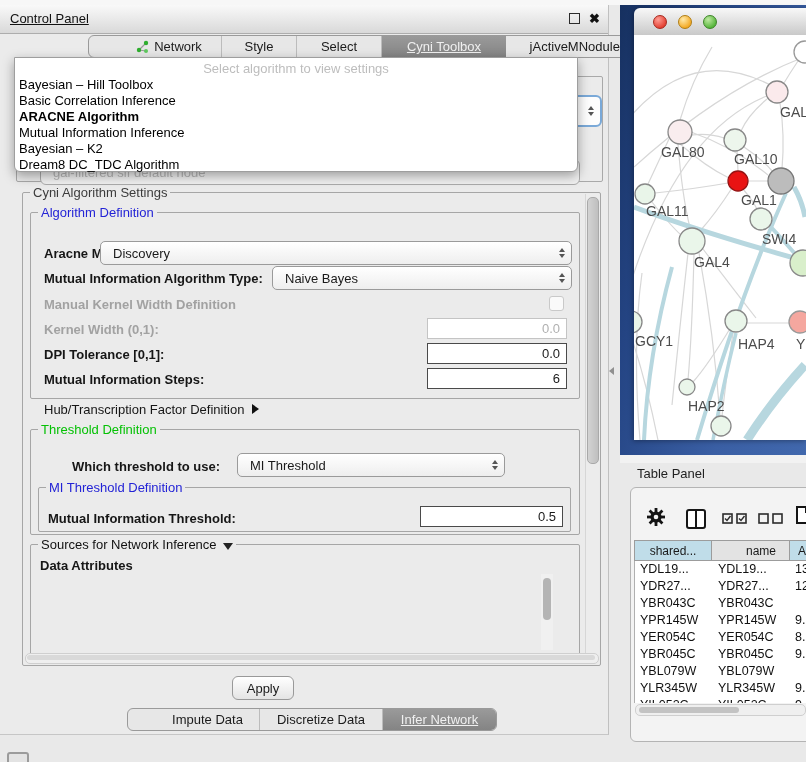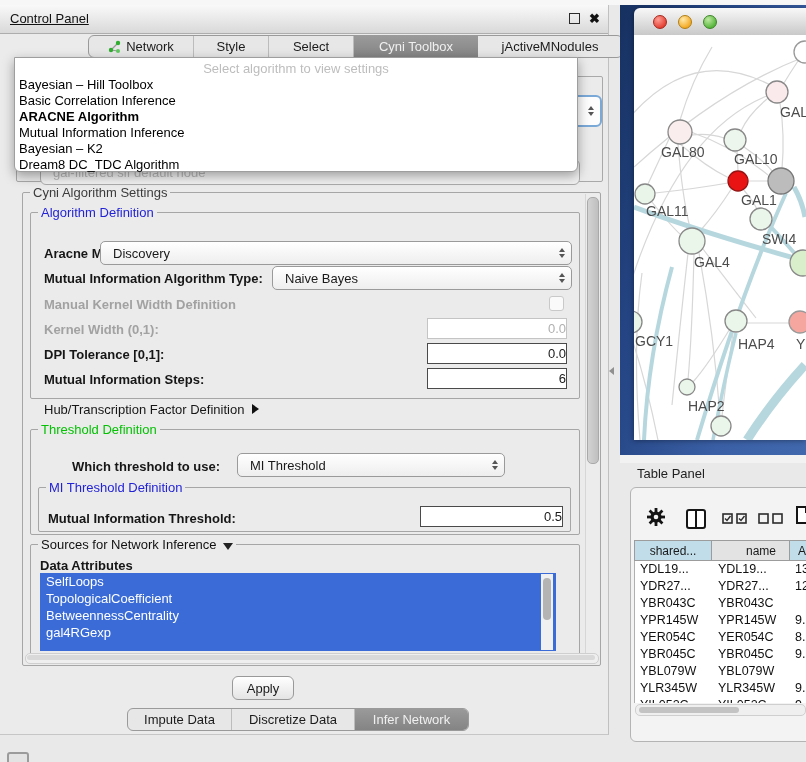--- a/index.html
+++ b/index.html
@@ -6,24 +6,24 @@
   #page{position:relative;width:806px;height:762px;background:#e9e9e9;overflow:hidden;
         font-family:"Liberation Sans",sans-serif;color:#1a1a1a;}
   .abs{position:absolute;}
   
   .panel-body{left:0;top:5px;width:608px;height:729px;background:#ebebeb;border-right:1px solid #c0c0c0;border-bottom:1px solid #c6c6c6;}
   .titlebar{left:0;top:5px;width:608px;height:28px;background:linear-gradient(#f9f9f9,#d9d9d9);border-bottom:1px solid #adadad;}
   .titlebar .t{position:absolute;left:10px;top:0;line-height:28px;font-size:13px;color:#111;text-decoration:underline;}
   .float-ico{left:569px;top:13px;width:9px;height:9px;border:1.5px solid #2b2b2b;background:transparent;}
   .close-ico{left:589px;top:5px;font-size:13px;font-weight:bold;color:#111;line-height:28px;}
   
-  .tabbar{display:flex;height:21px;border:1px solid #9a9a9a;border-radius:6px;overflow:hidden;background:#e7e7e7;}
+  .tabbar{display:flex;height:21px;border:1px solid #9a9a9a;border-radius:6px;overflow:hidden;background:#e7e7e7;padding-left:28px;}
   .tab{display:flex;align-items:center;justify-content:center;font-size:13px;color:#1b1b1b;border-right:1px solid #bcbcbc;padding:0 10px;white-space:nowrap;}
   .tab:last-child{border-right:none;}
-  .tab.sel{background:linear-gradient(#9a9a9a,#848484);color:#f0f0f0;border-right:none;}
+  .tab.sel{background:linear-gradient(#9a9a9a,#848484);color:#f0f0f0;border-right:none;text-decoration:underline;}
   
   .popup{left:14px;top:57px;width:564px;height:115px;background:#ffffff;border:1px solid #9e9e9e;
          border-radius:0 0 6px 6px;box-shadow:0 4px 12px rgba(0,0,0,.35);z-index:40;padding-top:3px;box-sizing:border-box;}
   .popup .prompt{display:block;text-align:center;font-size:13px;line-height:16px;color:#bdbdbd;}
   .popup .item{display:block;font-size:13px;line-height:16px;padding-left:4px;color:#000;}
   .popup .item.bold{font-weight:bold;}
   
   .frag-group{left:16px;top:76px;width:585px;height:104px;border:1px solid #a9a9a9;border-radius:2px;z-index:1;}
   .frag-combo{left:98px;top:95px;width:500px;height:28px;border:2px solid #7aa9d8;border-radius:6px;background:#fdfdfd;z-index:2;}
   .frag-combo2{left:40px;top:159px;width:540px;height:26px;border:1px solid #ababab;border-radius:6px;background:#f1f1f1;z-index:2;
@@ -37,21 +37,21 @@
   .plain{font-weight:normal;}
   
   .combo{position:absolute;height:24px;border:1px solid #9a9a9a;border-radius:5px;background:linear-gradient(#ffffff,#eeeeee);
          display:flex;align-items:center;font-size:13px;box-sizing:border-box;}
   .combo .ctext{padding-left:12px;white-space:nowrap;}
   .stepper{position:absolute;right:6px;top:0;bottom:0;display:flex;flex-direction:column;align-items:center;justify-content:center;gap:2px;}
   .aru{width:0;height:0;border-left:3.5px solid transparent;border-right:3.5px solid transparent;border-bottom:4.5px solid #555;}
   .ard{width:0;height:0;border-left:3.5px solid transparent;border-right:3.5px solid transparent;border-top:4.5px solid #555;}
   
   .field{position:absolute;height:21px;background:#fff;border:1px solid #4a4a4a;font-size:13px;display:flex;align-items:center;
-         justify-content:flex-end;box-sizing:border-box;}
+         justify-content:flex-end;padding-right:6px;box-sizing:border-box;}
   .field.dis{border:1px solid #c4c4c4;color:#b0b0b0;}
   .checkbox{position:absolute;width:13px;height:13px;border:1px solid #c9c9c9;border-radius:3px;background:#fafafa;}
   
   .vtrack{background:#ececec;border-left:1px solid #d6d6d6;}
   .thumb{background:linear-gradient(90deg,#d3d3d3,#bfbfbf);border:1px solid #a9a9a9;border-radius:5px;}
   .htrack{background:#efefef;border:1px solid #cfcfcf;border-radius:5px;}
   
   .attr-list{left:40px;top:573px;width:516px;height:78px;background:#3a6bd7;overflow:hidden;}
   .attr-item{font-size:13px;line-height:17px;color:#ffffff;padding-left:6px;white-space:nowrap;}
   
@@ -209,26 +209,20 @@
   <span class="lbl" style="left:48px;top:511px;">Mutual Information Threshold:</span>
   <div class="field" style="left:420px;top:506px;width:143px;">0.5</div>
 
   <div class="abs group" style="left:30px;top:544px;width:548px;height:110px;"></div>
   <span class="gtitle" style="left:38px;top:537px;color:#111;">
     <span>Sources for Network Inference</span><i class="tri-d"></i>
   </span>
 
   <span class="lbl" style="left:40px;top:558px;">Data Attributes</span>
 
-  <div class="abs attr-list">
-    <div class="attr-item">SelfLoops</div>
-    <div class="attr-item">TopologicalCoefficient</div>
-    <div class="attr-item">BetweennessCentrality</div>
-    <div class="attr-item">gal4RGexp</div>
-  </div>
   <div class="abs" style="left:541px;top:574px;width:12px;height:76px;background:#f0f0f0;">
     <div style="position:absolute;left:2px;top:4px;width:8px;height:42px;background:#b4b4b4;border-radius:4px;"></div>
   </div>
 
   <div class="abs htrack" style="left:25px;top:653px;width:572px;height:9px;">
     <div style="position:absolute;left:1px;top:1px;width:568px;height:5px;background:#d9d9d9;border-radius:3px;"></div>
   </div>
 
   <div class="btn" style="left:232px;top:676px;width:60px;height:22px;">Apply</div>
 

